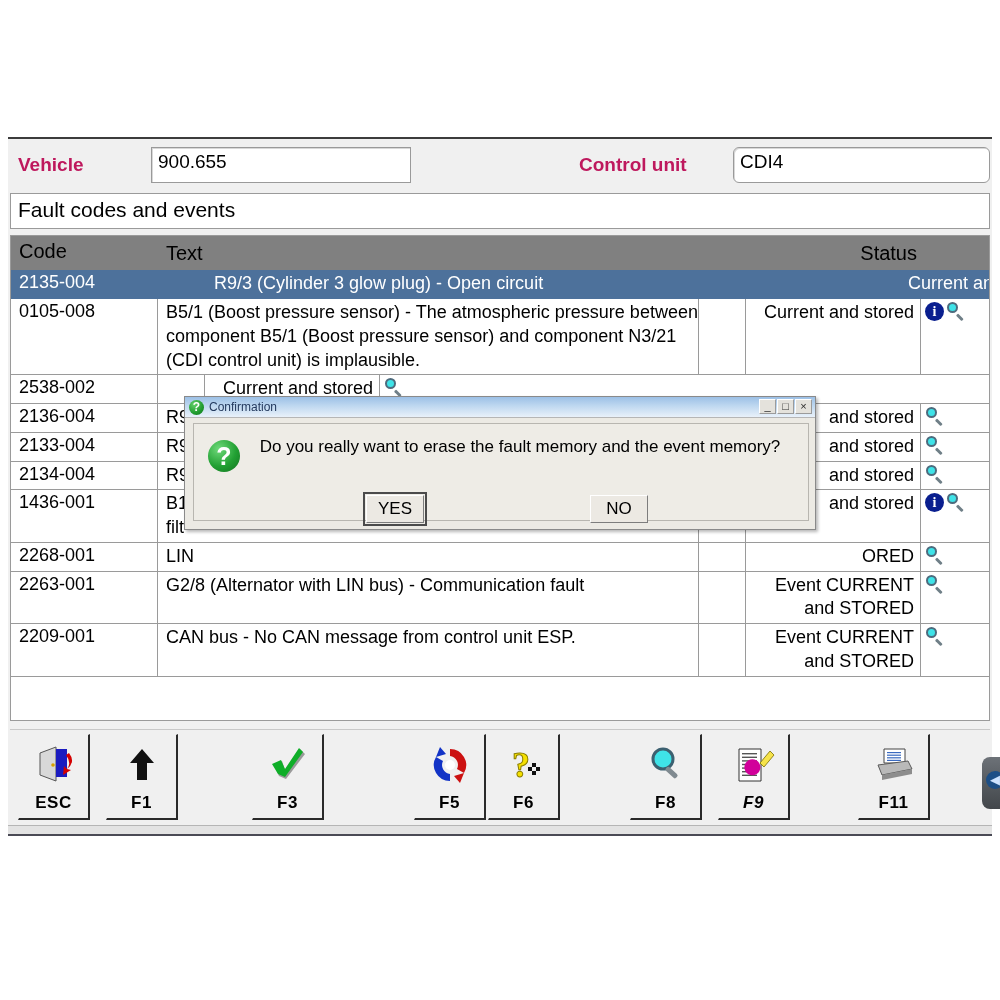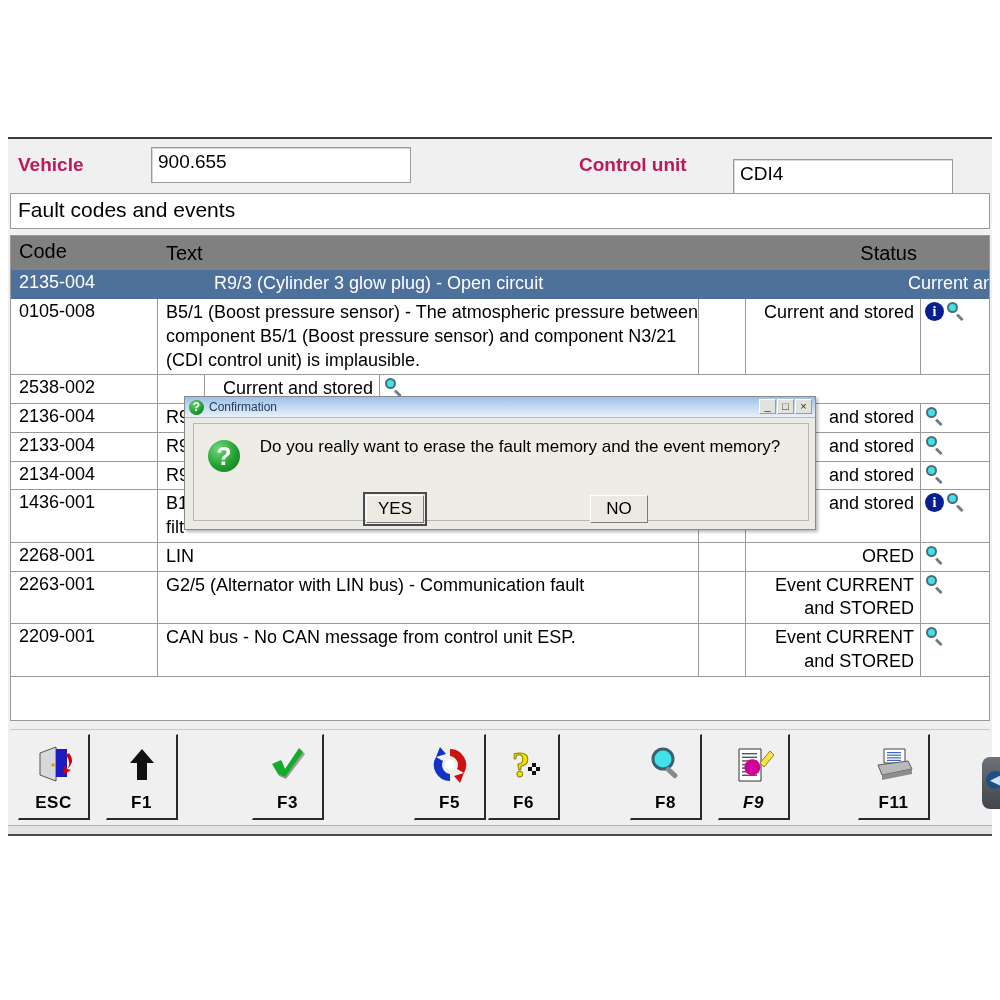--- a/index.html
+++ b/index.html
@@ -42,21 +42,21 @@
     border: 1px solid #9a9a9a;
     box-shadow: inset 1px 1px 0 #d8d8d8;
     box-sizing: border-box;
     font-size: 19px;
     color: #000;
     padding: 3px 0 0 6px;
     overflow: hidden;
     white-space: nowrap;
   }
   #vehicle-value { left: 143px; top: 6px; width: 260px; height: 36px; }
-  #controlunit-value { left: 725px; top: 18px; width: 220px; height: 36px; }
+  #controlunit-value { left: 725px; top: 6px; width: 257px; height: 36px; border-radius: 6px; }
 
   
   #title-strip {
     position: absolute;
     left: 2px; top: 54px;
     width: 980px; height: 36px;
     background: #ffffff;
     border: 1px solid #9a9a9a;
     box-sizing: border-box;
     font-size: 21px;
@@ -435,21 +435,21 @@
           </div>
           <div class="trow">
             <div class="c-code">2268-001</div>
             <div class="c-text">LIN</div>
             <div class="c-blank"></div>
             <div class="c-status">ORED</div>
             <div class="c-icons"><span class="ico-mag"></span></div>
           </div>
           <div class="trow">
             <div class="c-code">2263-001</div>
-            <div class="c-text">G2/5 (Alternator with LIN bus) - Communication fault</div>
+            <div class="c-text">G2/8 (Alternator with LIN bus) - Communication fault</div>
             <div class="c-blank"></div>
             <div class="c-status">Event CURRENT and STORED</div>
             <div class="c-icons"><span class="ico-mag"></span></div>
           </div>
           <div class="trow">
             <div class="c-code">2209-001</div>
             <div class="c-text">CAN bus - No CAN message from control unit ESP.</div>
             <div class="c-blank"></div>
             <div class="c-status">Event CURRENT and STORED</div>
             <div class="c-icons"><span class="ico-mag"></span></div>

